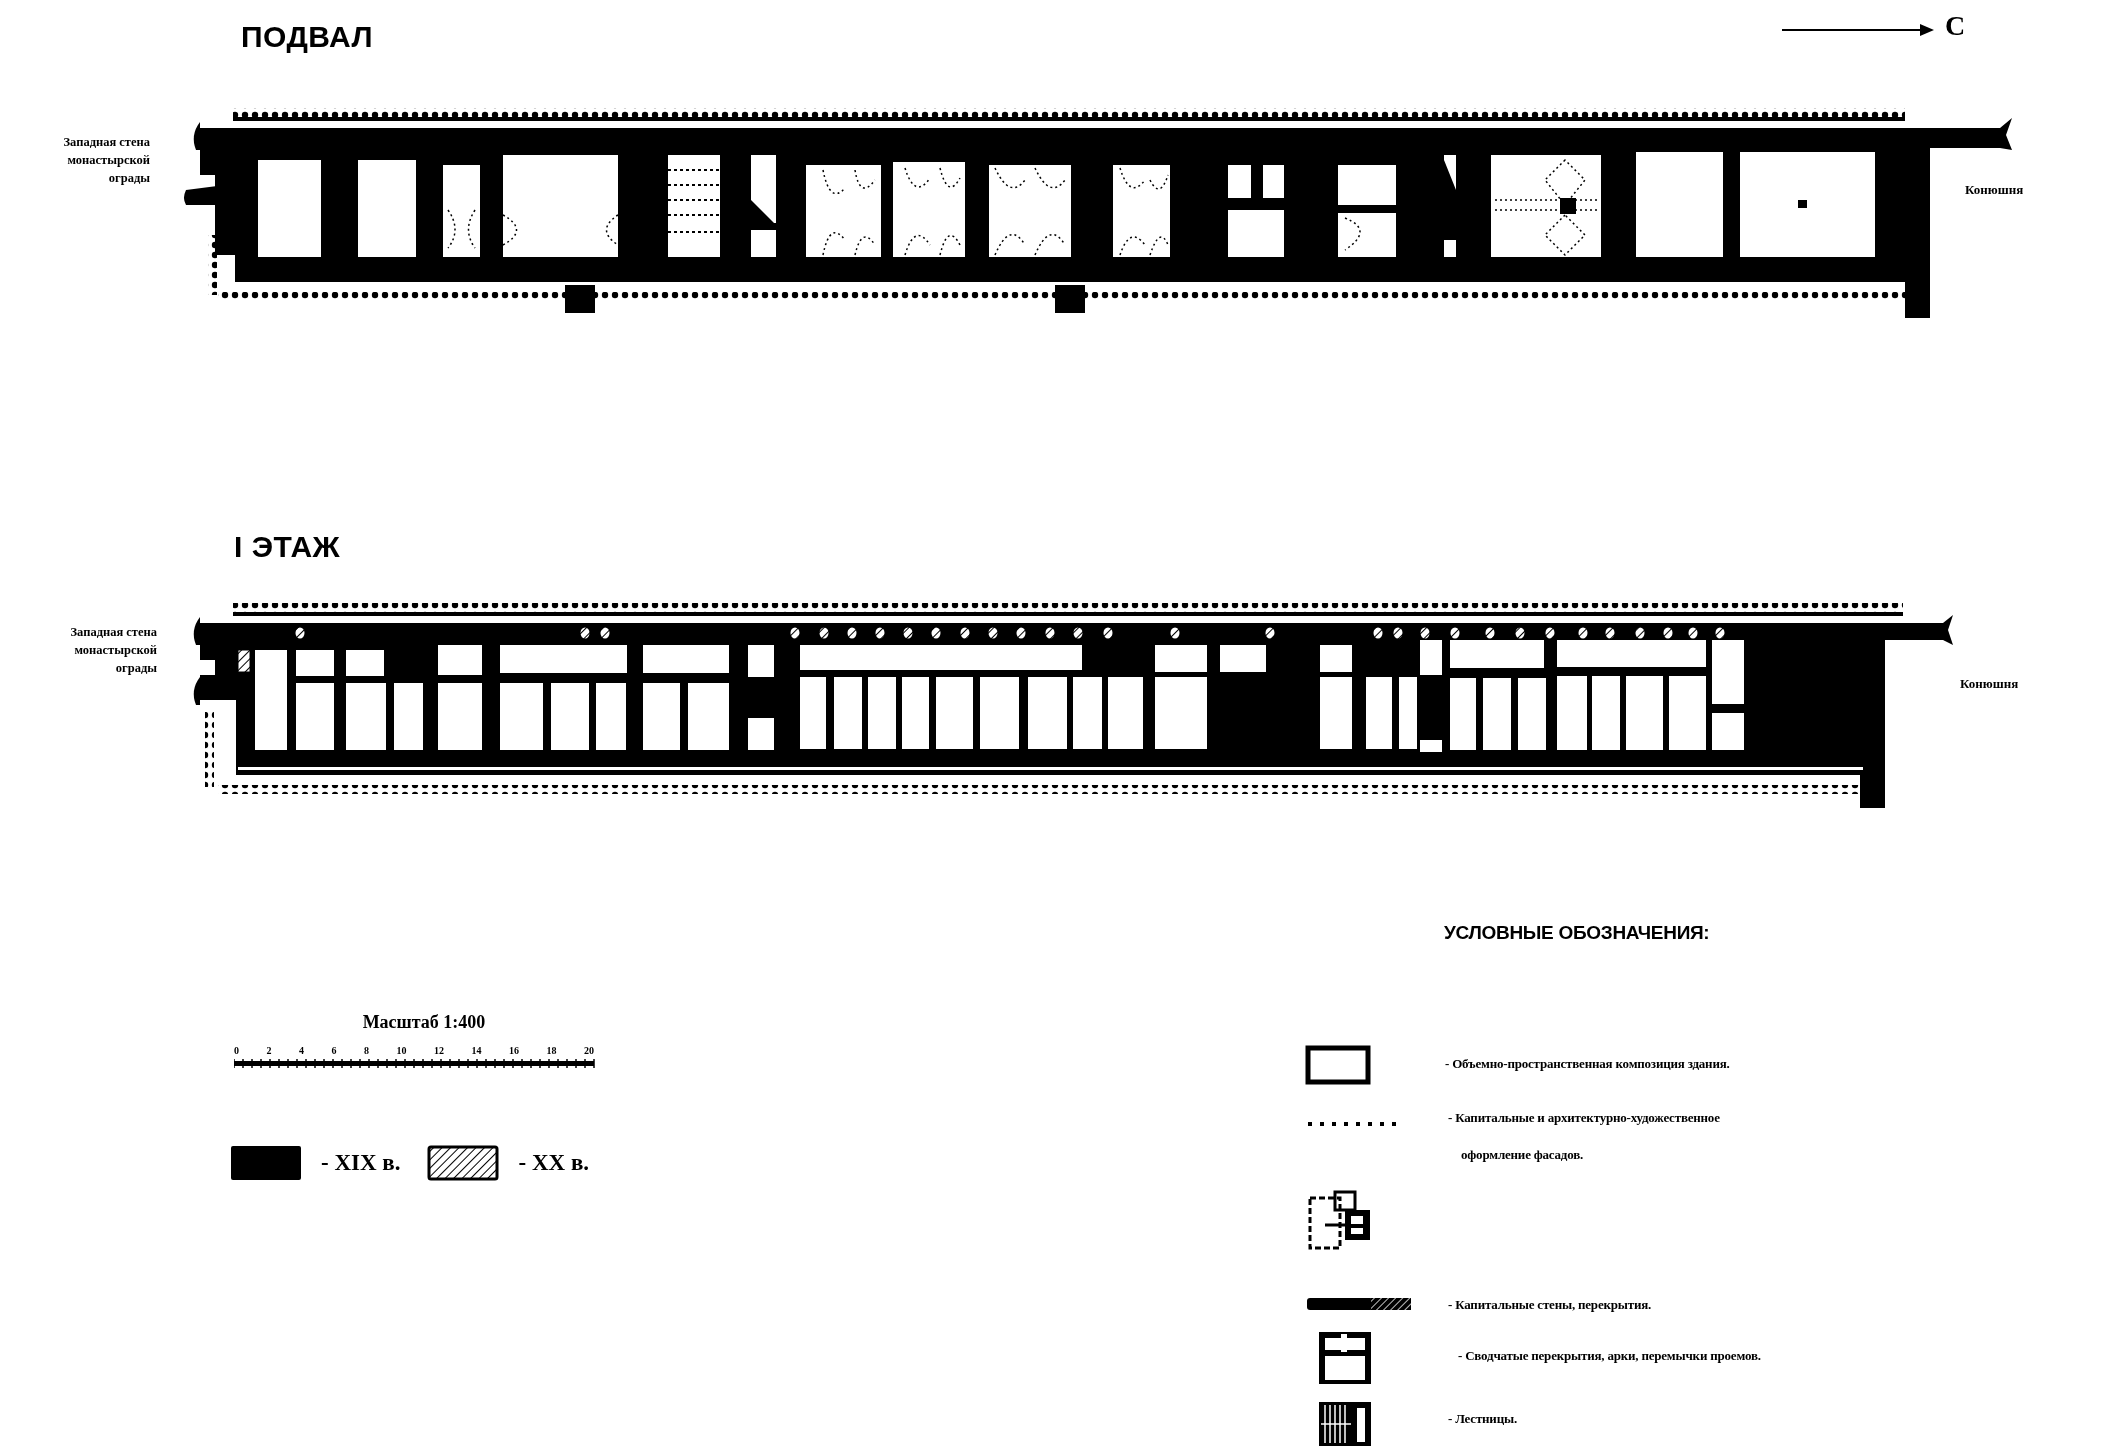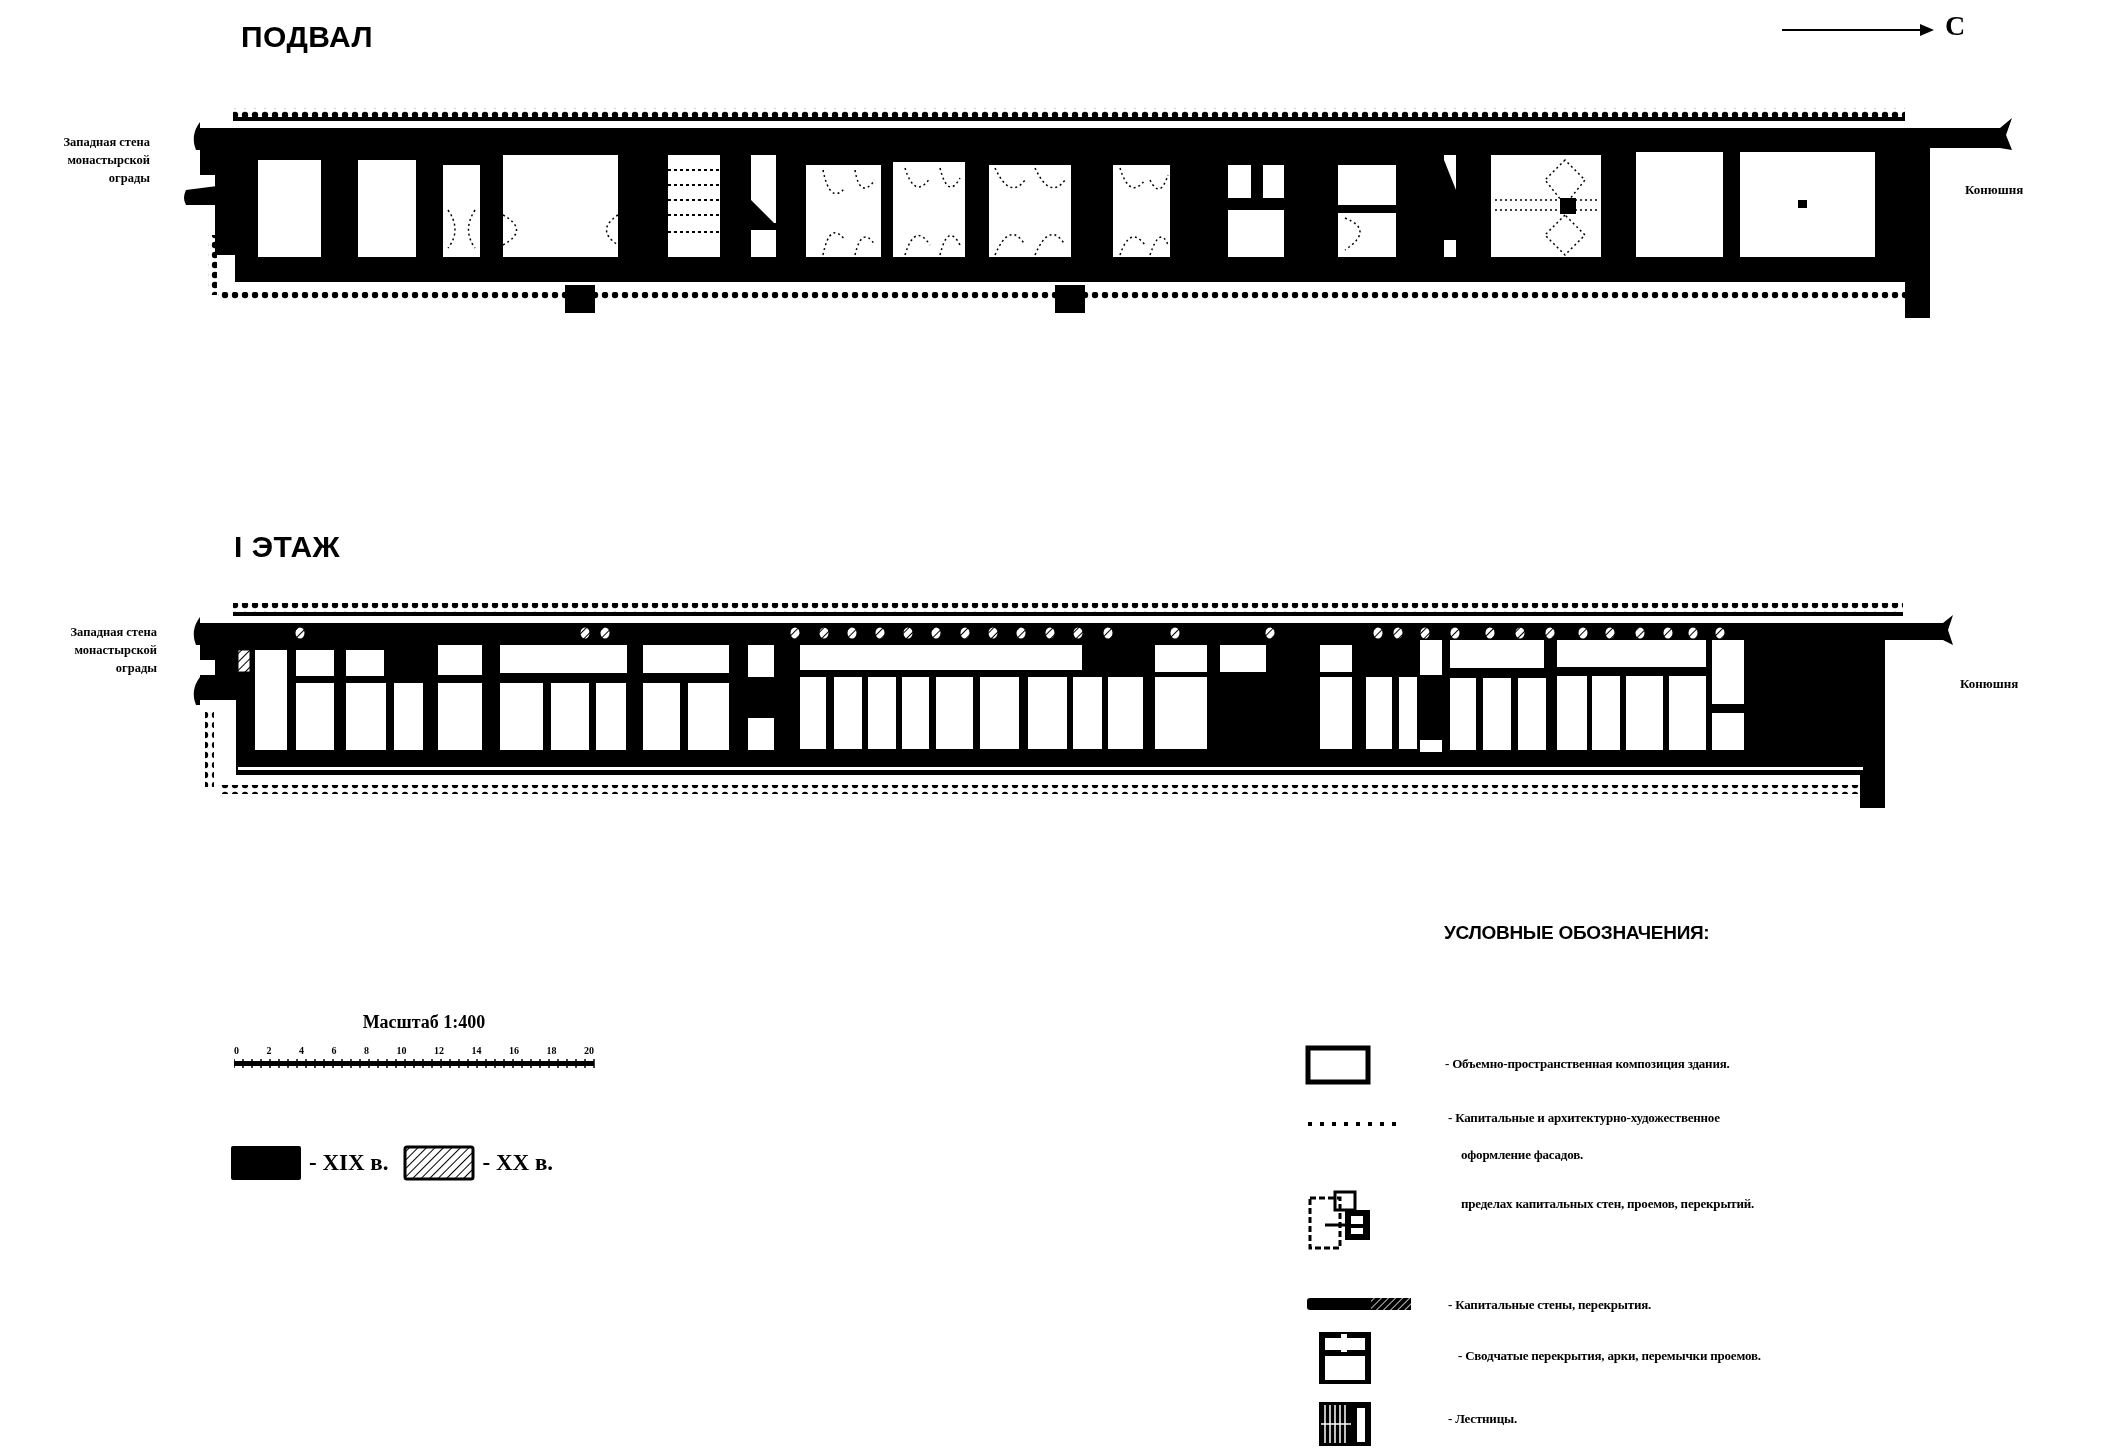--- a/index.html
+++ b/index.html
@@ -296,21 +296,21 @@
         <line x1="315" x2="315" y1="1" y2="10" stroke="#000" stroke-width="1.5"></line>
         <line x1="324" x2="324" y1="1" y2="10" stroke="#000" stroke-width="1.5"></line>
         <line x1="333" x2="333" y1="1" y2="10" stroke="#000" stroke-width="1.5"></line>
         <line x1="342" x2="342" y1="1" y2="10" stroke="#000" stroke-width="1.5"></line>
         <line x1="351" x2="351" y1="1" y2="10" stroke="#000" stroke-width="1.5"></line>
         <line x1="360" x2="360" y1="1" y2="10" stroke="#000" stroke-width="1.5"></line>
       </g>
   </svg>
 </div>
 
-<div class="abs" style="left:231px;top:1145px;display:flex;align-items:center;">
+<div class="abs" style="left:231px;top:1145px;display:flex;align-items:center;gap:12px;">
   <div style="width:70px;height:34px;background:#000;border-radius:2px;"></div>
   <span class="period-label" style="margin:0 14px 0 8px;">- XIX в.</span>
   <svg width="72" height="36">
     <rect x="2" y="2" width="68" height="32" fill="url(#hatch)" stroke="#000" stroke-width="3" rx="2"></rect>
   </svg>
   <span class="period-label" style="margin-left:8px;">- XX в.</span>
 </div>
 
 <div class="abs legend-title" style="left:1436px;top:922px;">УСЛОВНЫЕ ОБОЗНАЧЕНИЯ:</div>
 
@@ -339,21 +339,20 @@
     <svg width="70" height="62">
       <rect x="5" y="8" width="30" height="50" fill="none" stroke="#000" stroke-width="3" stroke-dasharray="6 3"></rect>
       <rect x="30" y="2" width="20" height="18" fill="none" stroke="#000" stroke-width="3"></rect>
       <rect x="40" y="20" width="25" height="30" fill="#000"></rect>
       <rect x="46" y="26" width="12" height="8" fill="#fff"></rect>
       <rect x="46" y="38" width="12" height="6" fill="#fff"></rect>
       <line x1="20" y1="35" x2="40" y2="35" stroke="#000" stroke-width="3"></line>
     </svg>
   </div>
   <div class="legend-text" style="position:absolute;top:149px;left:143px;">
-    <div style="padding-left:13px;">пределах капитальных стен,  проемов,  перекрытий.</div>
   </div>
 
   <div style="position:absolute;top:256px;left:0;">
     <svg width="110" height="16">
       <defs>
           <pattern id="hatch3" width="5" height="5" patternUnits="userSpaceOnUse" patternTransform="rotate(45)">
             <rect width="5" height="5" fill="#000"></rect>
             <line x1="0" y1="0" x2="0" y2="5" stroke="#fff" stroke-width="1.5"></line>
           </pattern>
         </defs>

